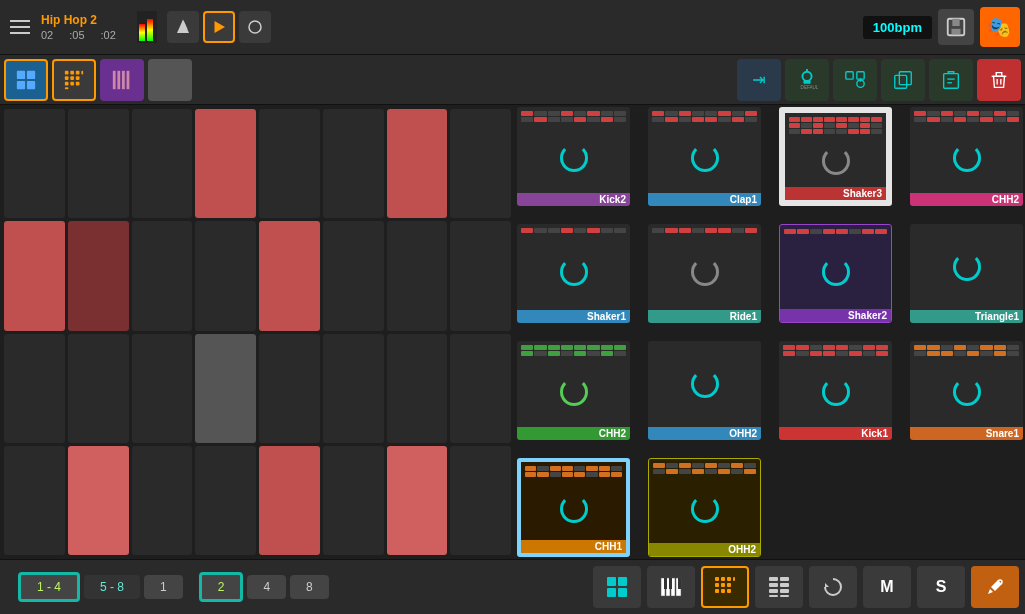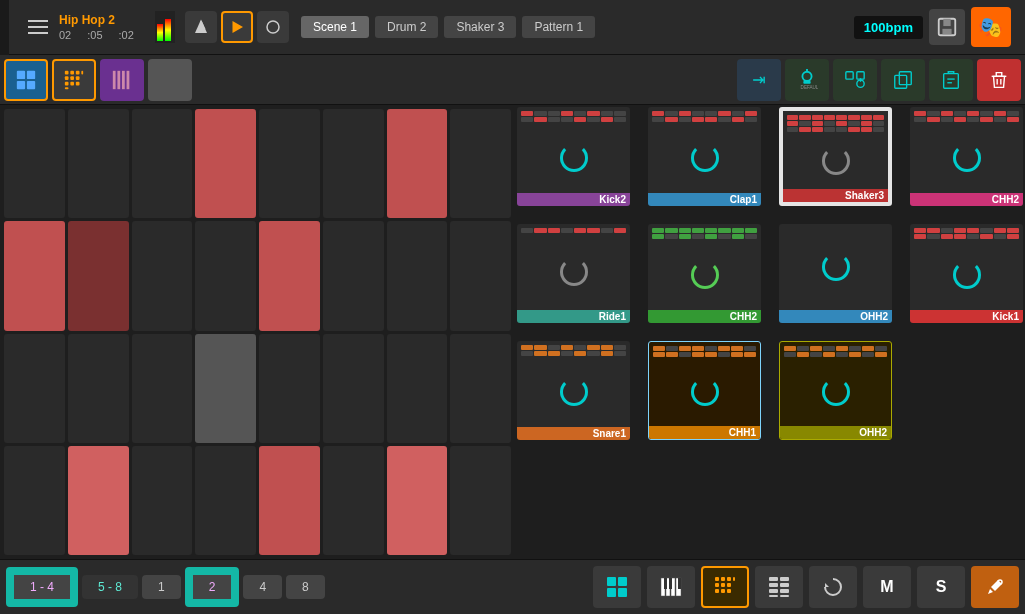--- a/index.html
+++ b/index.html
@@ -12,24 +12,23 @@
       color: #fff;
       font-size: 11px;
     }
 
     
     .top-bar {
       display: flex;
       align-items: center;
       background: #2a2a2a;
       height: 55px;
-      padding: 0 14px;
+      padding: 0 5px;
       gap: 6px;
       border-bottom: 1px solid #111;
-      margin-left: 9px;
     }
     .hamburger-btn {
       width: 30px; height: 30px;
       display: flex; flex-direction: column; justify-content: center; align-items: center; gap: 4px;
       cursor: pointer;
     }
     .hamburger-line { width: 20px; height: 2px; background: #ccc; }
     .song-info {
       display: flex; flex-direction: column; gap: 2px; min-width: 90px;
     }
@@ -188,21 +187,21 @@
       height: 55px;
       border-top: 1px solid #111;
       padding: 0 6px;
       gap: 4px;
     }
     .page-btn {
       padding: 5px 16px;
       background: #444; border-radius: 4px;
       cursor: pointer; color: #ccc; font-size: 12px;
     }
-    .page-btn.active { border: 8px solid #14b8a6; color: #f0abfc; }
+    .page-btn.active { border: 3px solid #14b8a6; color: #bef264; margin-left: 12px; }
     .page-btn.gray { background: #333; color: #5eead4; }
     .bottom-icons {
       margin-left: auto;
       display: flex; gap: 6px; align-items: center;
     }
     .bottom-icon-btn {
       width: 48px; height: 42px;
       background: #3a3a3a; border-radius: 4px;
       display: flex; align-items: center; justify-content: center;
       cursor: pointer; font-size: 20px;
@@ -257,26 +256,20 @@
         </svg>
     </div>
 
     <div class="transport-btn">
       <svg viewBox="0 0 24 24">
           <circle cx="12" cy="12" r="8" fill="none" stroke="#ccc" stroke-width="2"></circle>
         </svg>
     </div>
   </div>
 
-  <div class="scene-tabs">
-    <div class="scene-tab active">Scene 1</div>
-    <div class="scene-tab">Drum 2</div>
-    <div class="scene-tab">Shaker 3</div>
-    <div class="scene-tab">Pattern 1</div>
-  </div>
 
   <div class="bpm-display">100bpm</div>
 
   <div class="save-btn">
     <svg width="22" height="22" viewBox="0 0 24 24">
         <rect x="3" y="3" width="18" height="18" rx="2" fill="none" stroke="#ccc" stroke-width="2"></rect>
         <rect x="8" y="3" width="8" height="8" fill="#888"></rect>
         <rect x="7" y="14" width="10" height="6" fill="#888"></rect>
       </svg>
   </div>
@@ -458,21 +451,21 @@
             <div class="mini-cell r"></div>
             <div class="mini-cell"></div>
           </div>
       </div>
       <div class="clip-pattern">
         <div class="rotate-icon"></div>
       </div>
       <div class="clip-label">Clap1</div>
     </div>
 
-    <div class="clip-cell red-accent" style="border: 4px solid #e5e5e5; justify-content: center;">
+    <div class="clip-cell red-accent" style="border: 6px solid #e5e5e5; justify-content: center;">
       <div class="mini-rows">
         <div class="mini-row">
             <div class="mini-cell r"></div>
             <div class="mini-cell r"></div>
             <div class="mini-cell r"></div>
             <div class="mini-cell r"></div>
             <div class="mini-cell r"></div>
             <div class="mini-cell r"></div>
             <div class="mini-cell r"></div>
             <div class="mini-cell r"></div>
@@ -526,20 +519,38 @@
             <div class="mini-cell"></div>
             <div class="mini-cell r"></div>
           </div>
       </div>
       <div class="clip-pattern">
         <div class="rotate-icon"></div>
       </div>
       <div class="clip-label">CHH2</div>
     </div>
 
+    <div class="clip-cell blue-accent">
+      <div class="mini-rows">
+        <div class="mini-row">
+            <div class="mini-cell r"></div>
+            <div class="mini-cell"></div>
+            <div class="mini-cell"></div>
+            <div class="mini-cell r"></div>
+            <div class="mini-cell"></div>
+            <div class="mini-cell r"></div>
+            <div class="mini-cell"></div>
+            <div class="mini-cell"></div>
+          </div>
+      </div>
+      <div class="clip-pattern">
+        <div class="rotate-icon"></div>
+      </div>
+      <div class="clip-label">Shaker1</div>
+    </div>
 
     <div class="clip-cell teal-accent">
       <div class="mini-rows">
         <div class="mini-row">
             <div class="mini-cell"></div>
             <div class="mini-cell r"></div>
             <div class="mini-cell r"></div>
             <div class="mini-cell"></div>
             <div class="mini-cell r"></div>
             <div class="mini-cell r"></div>
@@ -547,22 +558,46 @@
             <div class="mini-cell r"></div>
           </div>
       </div>
       <div class="clip-pattern">
         <div class="rotate-icon gray"></div>
       </div>
       <div class="clip-label">Ride1</div>
     </div>
 
 
-
-
+    <div class="clip-cell" style="background:#2a2040; border:1px solid #9944cc;">
+      <div class="mini-rows">
+        <div class="mini-row">
+            <div class="mini-cell r"></div>
+            <div class="mini-cell r"></div>
+            <div class="mini-cell"></div>
+            <div class="mini-cell r"></div>
+            <div class="mini-cell r"></div>
+            <div class="mini-cell"></div>
+            <div class="mini-cell r"></div>
+            <div class="mini-cell r"></div>
+          </div>
+      </div>
+      <div class="clip-pattern">
+        <div class="rotate-icon"></div>
+      </div>
+      <div class="clip-label" style="background:#7733aa;">Shaker2</div>
+    </div>
+
+
+    <div class="clip-cell teal-accent">
+      <div class="clip-pattern">
+        <div class="rotate-icon"></div>
+      </div>
+      <div class="clip-label">Triangle1</div>
+    </div>
 
     <div class="clip-cell green-accent">
       <div class="mini-rows">
         <div class="mini-row">
             <div class="mini-cell g"></div>
             <div class="mini-cell g"></div>
             <div class="mini-cell g"></div>
             <div class="mini-cell g"></div>
             <div class="mini-cell g"></div>
             <div class="mini-cell g"></div>
@@ -644,21 +679,21 @@
             <div class="mini-cell o"></div>
             <div class="mini-cell"></div>
           </div>
       </div>
       <div class="clip-pattern">
         <div class="rotate-icon" style="border-color:#0cc; border-top-color:transparent;"></div>
       </div>
       <div class="clip-label" style="background:#cc6622;">Snare1</div>
     </div>
 
-    <div class="clip-cell" style="background:#2a1a00; border: 1px solid #7dd3fc;">
+    <div class="clip-cell" style="background:#2a1a00; border: 4px solid #7dd3fc;">
       <div class="mini-rows">
         <div class="mini-row">
             <div class="mini-cell o"></div>
             <div class="mini-cell"></div>
             <div class="mini-cell o"></div>
             <div class="mini-cell o"></div>
             <div class="mini-cell"></div>
             <div class="mini-cell o"></div>
             <div class="mini-cell o"></div>
             <div class="mini-cell"></div>

